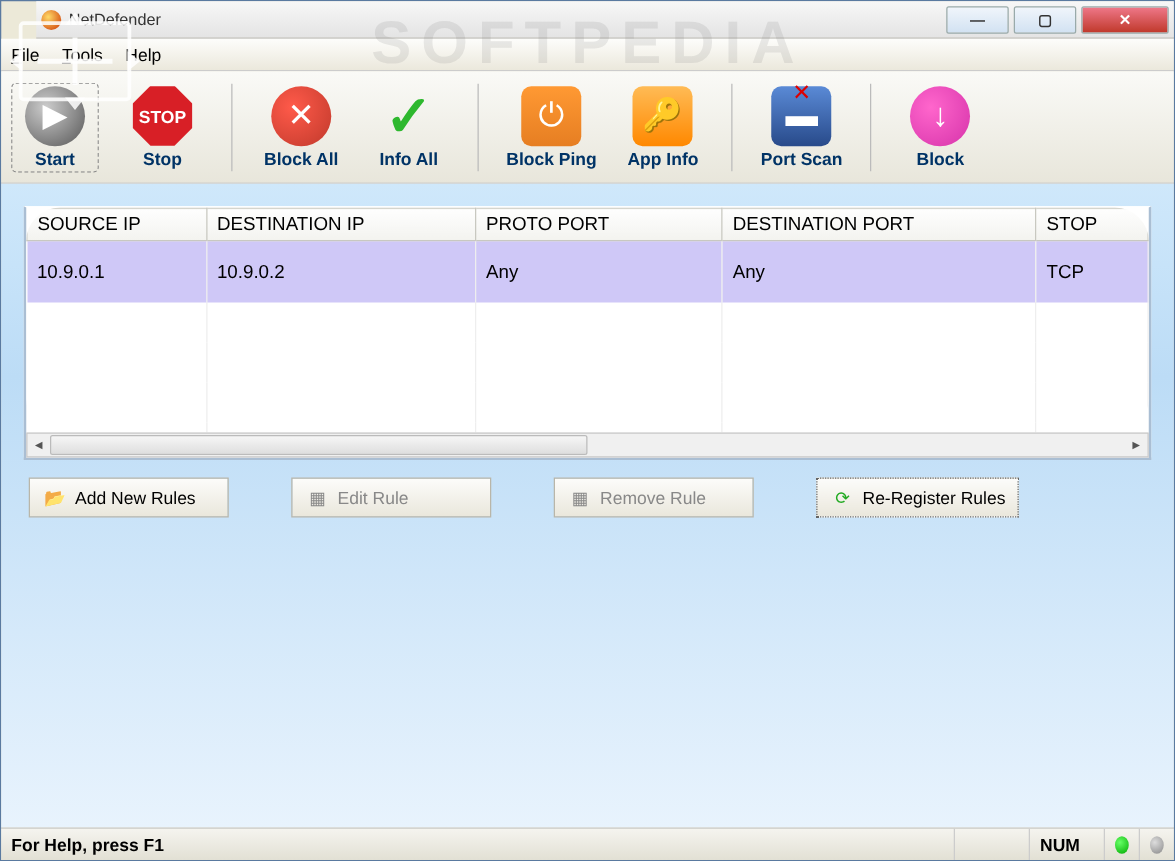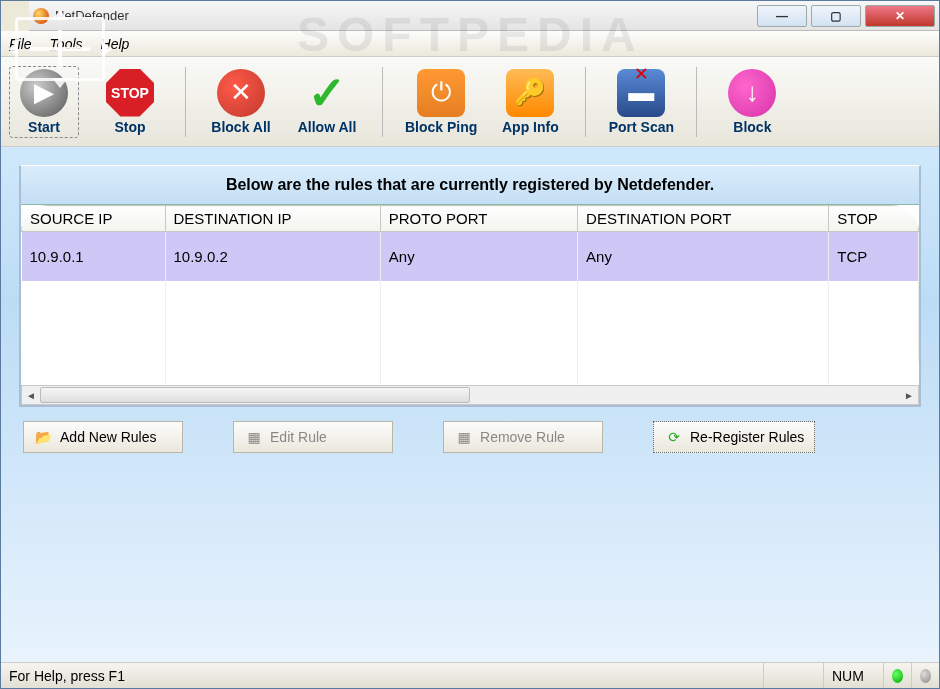--- a/index.html
+++ b/index.html
@@ -5,21 +5,21 @@
   * { box-sizing: border-box; margin: 0; padding: 0; }
   body { font-family: Tahoma, Arial, sans-serif; font-size: 12px; background: #fff; width: 940px; height: 689px; overflow: hidden; }
   .window { width: 940px; height: 689px; border: 1px solid #5a7aa0; display: flex; flex-direction: column; background: #ece9d8; }
   .titlebar { height: 30px; background: linear-gradient(to bottom, #f7f7f7, #e4e4e4); display: flex; align-items: center; padding: 0 4px; border-bottom: 1px solid #bbb; margin-left: 28px; }
   .titlebar-icon { width: 16px; height: 16px; border-radius: 50%; background: radial-gradient(circle at 35% 35%, #ffd966, #cc3300); margin-right: 6px; }
   .titlebar-text { flex: 1; font-size: 13px; color: #333; }
   .win-controls { display: flex; gap: 0; }
   .win-btn { width: 50px; height: 22px; display: flex; align-items: center; justify-content: center; border: 1px solid #9aa; border-radius: 2px; background: linear-gradient(to bottom, #f0f5fb, #d2e2f2); margin-left: 4px; color: #333; font-weight: bold; font-size: 12px; }
   .win-btn.close { width: 70px; background: linear-gradient(to bottom, #e78, #c0392b); color: #fff; }
   .menubar { height: 26px; background: linear-gradient(to bottom, #fdfdfb, #ebe8dc); display: flex; align-items: center; padding: 0 8px; border-bottom: 1px solid #ccc; gap: 18px; font-size: 14px; }
-  .menubar span { cursor: default; font-style: italic; }
+  .menubar span { cursor: default; }
   .menubar .uline { text-decoration: underline; }
   .toolbar { height: 90px; background: linear-gradient(to bottom, #fafaf7, #e8e6db); display: flex; align-items: center; padding: 4px 8px; border-bottom: 1px solid #ccc; gap: 16px; }
   .tool-sep { width: 1px; height: 70px; background: #bbb; margin: 0 4px; }
   .tool-btn { display: flex; flex-direction: column; align-items: center; gap: 2px; min-width: 70px; padding: 2px; }
   .tool-btn.hot { border: 1px dashed #888; border-radius: 4px; }
   .tool-icon { width: 48px; height: 48px; border-radius: 8px; display: flex; align-items: center; justify-content: center; font-size: 26px; color: #fff; }
   .tool-label { font-weight: bold; color: #003366; font-size: 14px; }
   .ic-start { background: radial-gradient(circle at 35% 35%, #ccc, #555); border-radius:50%; }
   .ic-stop { background: #d81f26; clip-path: polygon(30% 0,70% 0,100% 30%,100% 70%,70% 100%,30% 100%,0 70%,0 30%); font-size:14px; font-weight:bold;}
   .ic-blockall { background: radial-gradient(circle at 35% 35%, #ff5a4a, #c0392b); border-radius:50%; }
@@ -39,21 +39,21 @@
   .rules-body { height: 180px; overflow: hidden; border-radius: 27px; }
   .hscroll { height: 20px; background:#f0f0f0; border:1px solid #c8c8c8; display:flex; align-items:center; }
   .hscroll .arrow { width:18px; text-align:center; color:#555; font-size:10px; }
   .hscroll .track { flex:1; position:relative; height:100%; }
   .hscroll .thumb { position:absolute; left:0; width:50%; top:1px; bottom:1px; background:linear-gradient(to bottom,#f6f6f6,#dedede); border:1px solid #bbb; border-radius:2px;}
   .action-bar { display: flex; gap: 50px; padding: 0 4px; }
   .action-btn { display: flex; align-items: center; gap: 6px; padding: 6px 10px; background: linear-gradient(to bottom,#fcfcfa,#eae7dc); border:1px solid #b9b6a9; font-size:14px; min-width:160px; }
   .action-btn.disabled { color: #888; }
   .action-btn.dotted { border:1px dotted #666; }
   .action-ic { width:20px; height:18px; display:inline-flex; align-items:center; justify-content:center; }
-  .statusbar { height: 26px; background: linear-gradient(to bottom,#f5f4ef,#e2e0d4); display:flex; align-items:center; border-top:1px solid #ccc; font-size:14px; }
+  .statusbar { height: 26px; background: linear-gradient(to bottom,#f5f4ef,#e2e0d4); display:flex; align-items:center; border-top:1px solid #ccc; font-size:14px;font-weight:bold; }
   .status-cell { padding:0 8px; border-left:1px solid #ccc; height:100%; display:flex; align-items:center; }
   .status-cell:first-child { flex:1; border-left:none; }
   .led { width:14px; height:14px; border-radius:50%; display:inline-block; }
   .led.green{ background: radial-gradient(circle at 35% 35%, #6f6, #0a0); }
   .led.gray{ background: radial-gradient(circle at 35% 35%, #ddd, #888); }
   .watermark { position:absolute; top:6px; left:296px; font-size:48px; font-weight:bold; letter-spacing:8px; color:rgba(120,120,120,0.15); pointer-events:none; }
   .overlay-widget{position:absolute; top:16px; left:14px; width:90px; height:64px; border:3px solid rgba(255,255,255,.85); border-radius:4px; pointer-events:none;}
   .overlay-widget::before,.overlay-widget::after{content:"";position:absolute;background:rgba(255,255,255,.85);}
   .overlay-widget .h{position:absolute;left:12px;right:12px;top:50%;height:4px;margin-top:-2px;background:rgba(255,255,255,.85);}
   .overlay-widget .v{position:absolute;top:10px;bottom:10px;left:50%;width:4px;margin-left:-2px;background:rgba(255,255,255,.85);}
@@ -101,21 +101,21 @@
       <div class="tool-icon ic-stop">STOP</div>
       <div class="tool-label">Stop</div>
     </div>
     <div class="tool-sep"></div>
     <div class="tool-btn">
       <div class="tool-icon ic-blockall">✕</div>
       <div class="tool-label">Block All</div>
     </div>
     <div class="tool-btn">
       <div class="tool-icon ic-allow">✓</div>
-      <div class="tool-label">Allow All</div>
+      <div class="tool-label">Info All</div>
     </div>
     <div class="tool-sep"></div>
     <div class="tool-btn">
       <div class="tool-icon ic-blockping">⏻</div>
       <div class="tool-label">Block Ping</div>
     </div>
     <div class="tool-btn">
       <div class="tool-icon ic-appinfo">🔑</div>
       <div class="tool-label">App Info</div>
     </div>
@@ -126,21 +126,20 @@
     </div>
     <div class="tool-sep"></div>
     <div class="tool-btn">
       <div class="tool-icon ic-about">↓</div>
       <div class="tool-label">Block</div>
     </div>
   </div>
 
   <div class="content">
     <div class="rules-panel">
-      <div class="rules-title">Below are the rules that are currently registered by Netdefender.</div>
       <div class="rules-body">
         <table class="rules-table">
           <thead>
               <tr>
             <th style="width:16%">SOURCE IP</th>
             <th style="width:24%">DESTINATION IP</th>
             <th style="width:22%">PROTO PORT</th>
             <th style="width:28%">DESTINATION PORT</th>
             <th style="width:10%">STOP</th>
           </tr>

